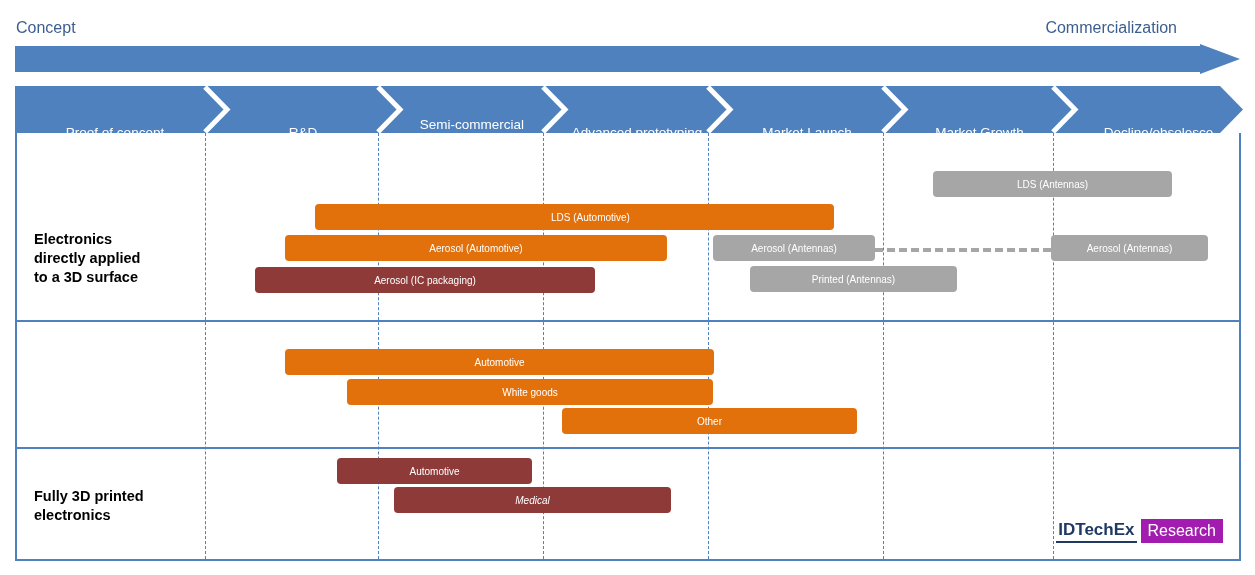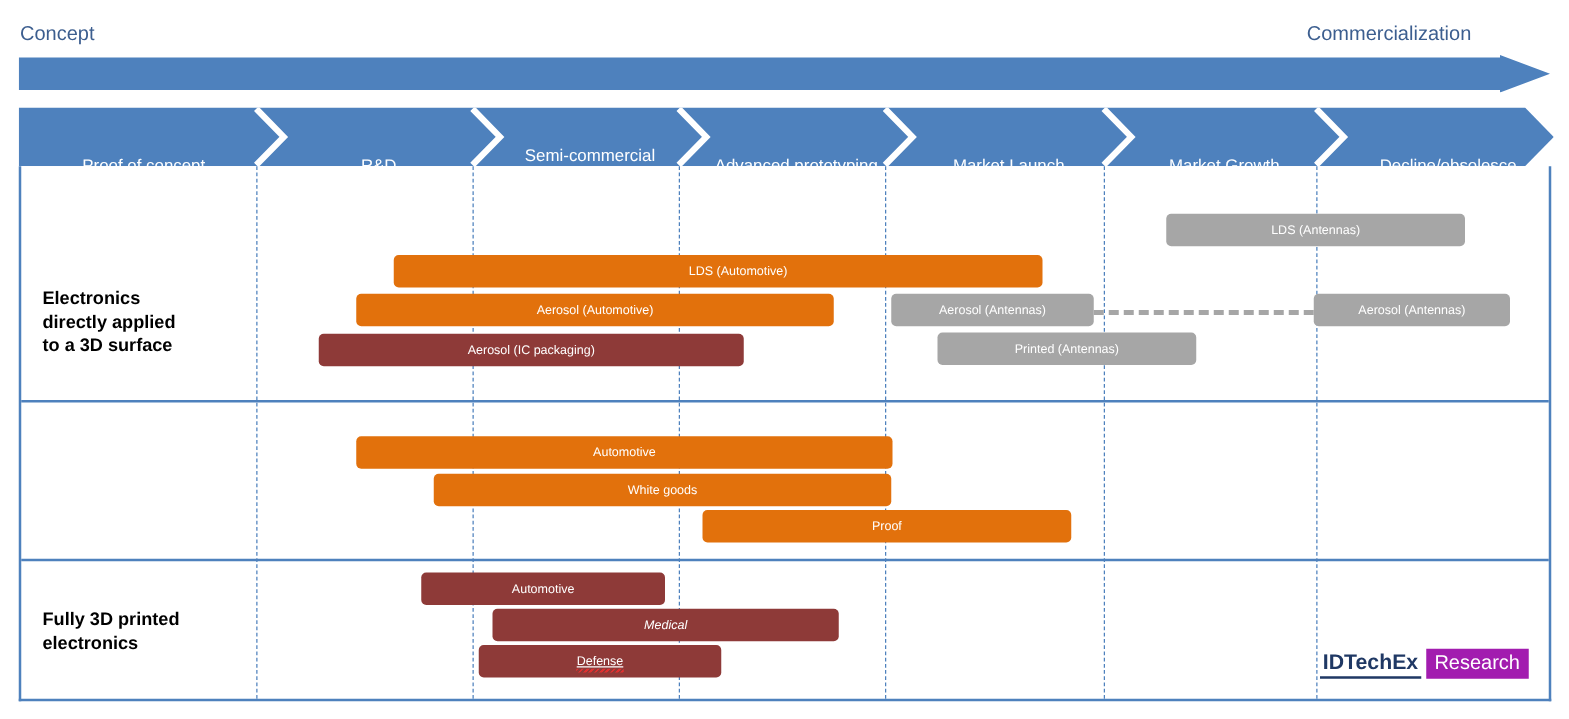--- a/index.html
+++ b/index.html
@@ -189,31 +189,28 @@
 
   <div class="bar gray" style="left:733px;width:207px;top:133px;">Printed (Antennas)</div>
 
   <div class="bar darkred" style="left:238px;width:340px;top:134px;">Aerosol (IC packaging)</div>
 
 
   <div class="bar orange" style="left:268px;width:429px;top:216px;">Automotive</div>
 
   <div class="bar orange" style="left:330px;width:366px;top:246px;">White goods</div>
 
-  <div class="bar orange" style="left:545px;width:295px;top:275px;">Proof</div>
+  <div class="bar orange" style="left:545px;width:295px;top:275px;">Other</div>
 
   <div class="row-title" style="top:354px;">Fully 3D printed
 electronics</div>
 
   <div class="bar darkred" style="left:320px;width:195px;top:325px;">Automotive</div>
 
   <div class="bar darkred" style="left:377px;width:277px;top:354px;font-style:italic;">Medical</div>
 
-  <div class="bar darkred" style="left:366px;width:194px;top:383px;">
-    <span class="bar-underline spell">Defense</span>
-  </div>
 
   <div id="logo">
     <span id="logo-idtechex">IDTechEx</span>
     <span id="logo-research">Research</span>
   </div>
 
 </div>
 
 </body></html>

